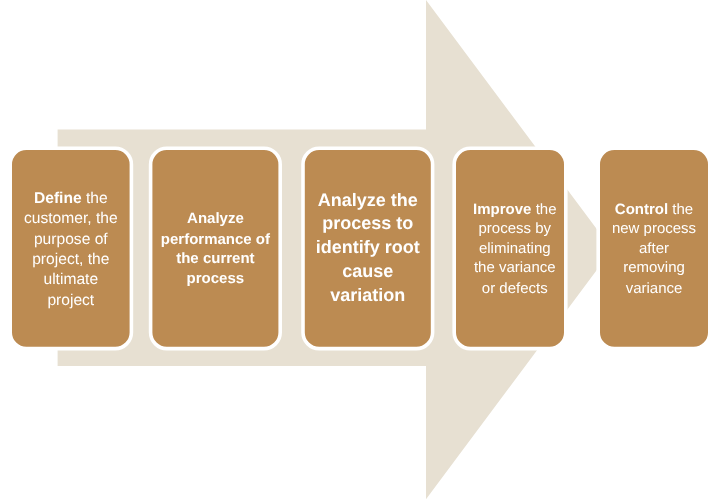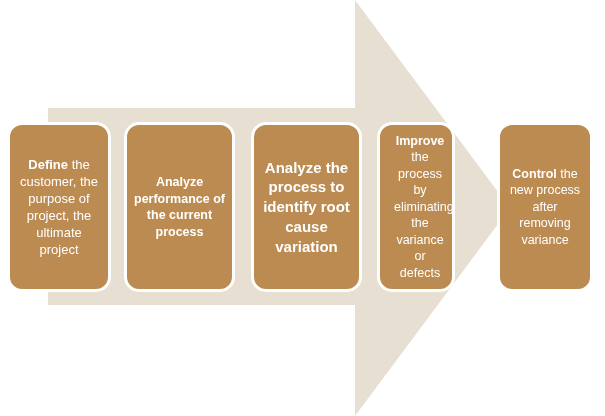--- a/index.html
+++ b/index.html
@@ -69,21 +69,21 @@
   }
   .stage-body.all-bold {
     font-weight: bold;
     text-align: right;
   }
 
   
   #stage-define  { left: 7px;   width: 104px; justify-content: flex-end; }
   #stage-measure { left: 124px; width: 111px; }
   #stage-analyze { left: 251px; width: 111px; }
-  #stage-improve { left: 377px; width: 78px; padding-left: 14px;  }
+  #stage-improve { left: 377px; width: 96px; padding-left: 14px;  }
   #stage-control { left: 497px; width: 96px;  }
 
   #stage-define .stage-text  { font-size: 13px; }
   #stage-measure .stage-text { font-size: 12.5px; }
   #stage-analyze .stage-text { font-size: 15px; }
   #stage-improve .stage-text { font-size: 12.5px; }
   #stage-control .stage-text { font-size: 12.5px; text-align: center; }
 </style>
 </head>
 <body>

